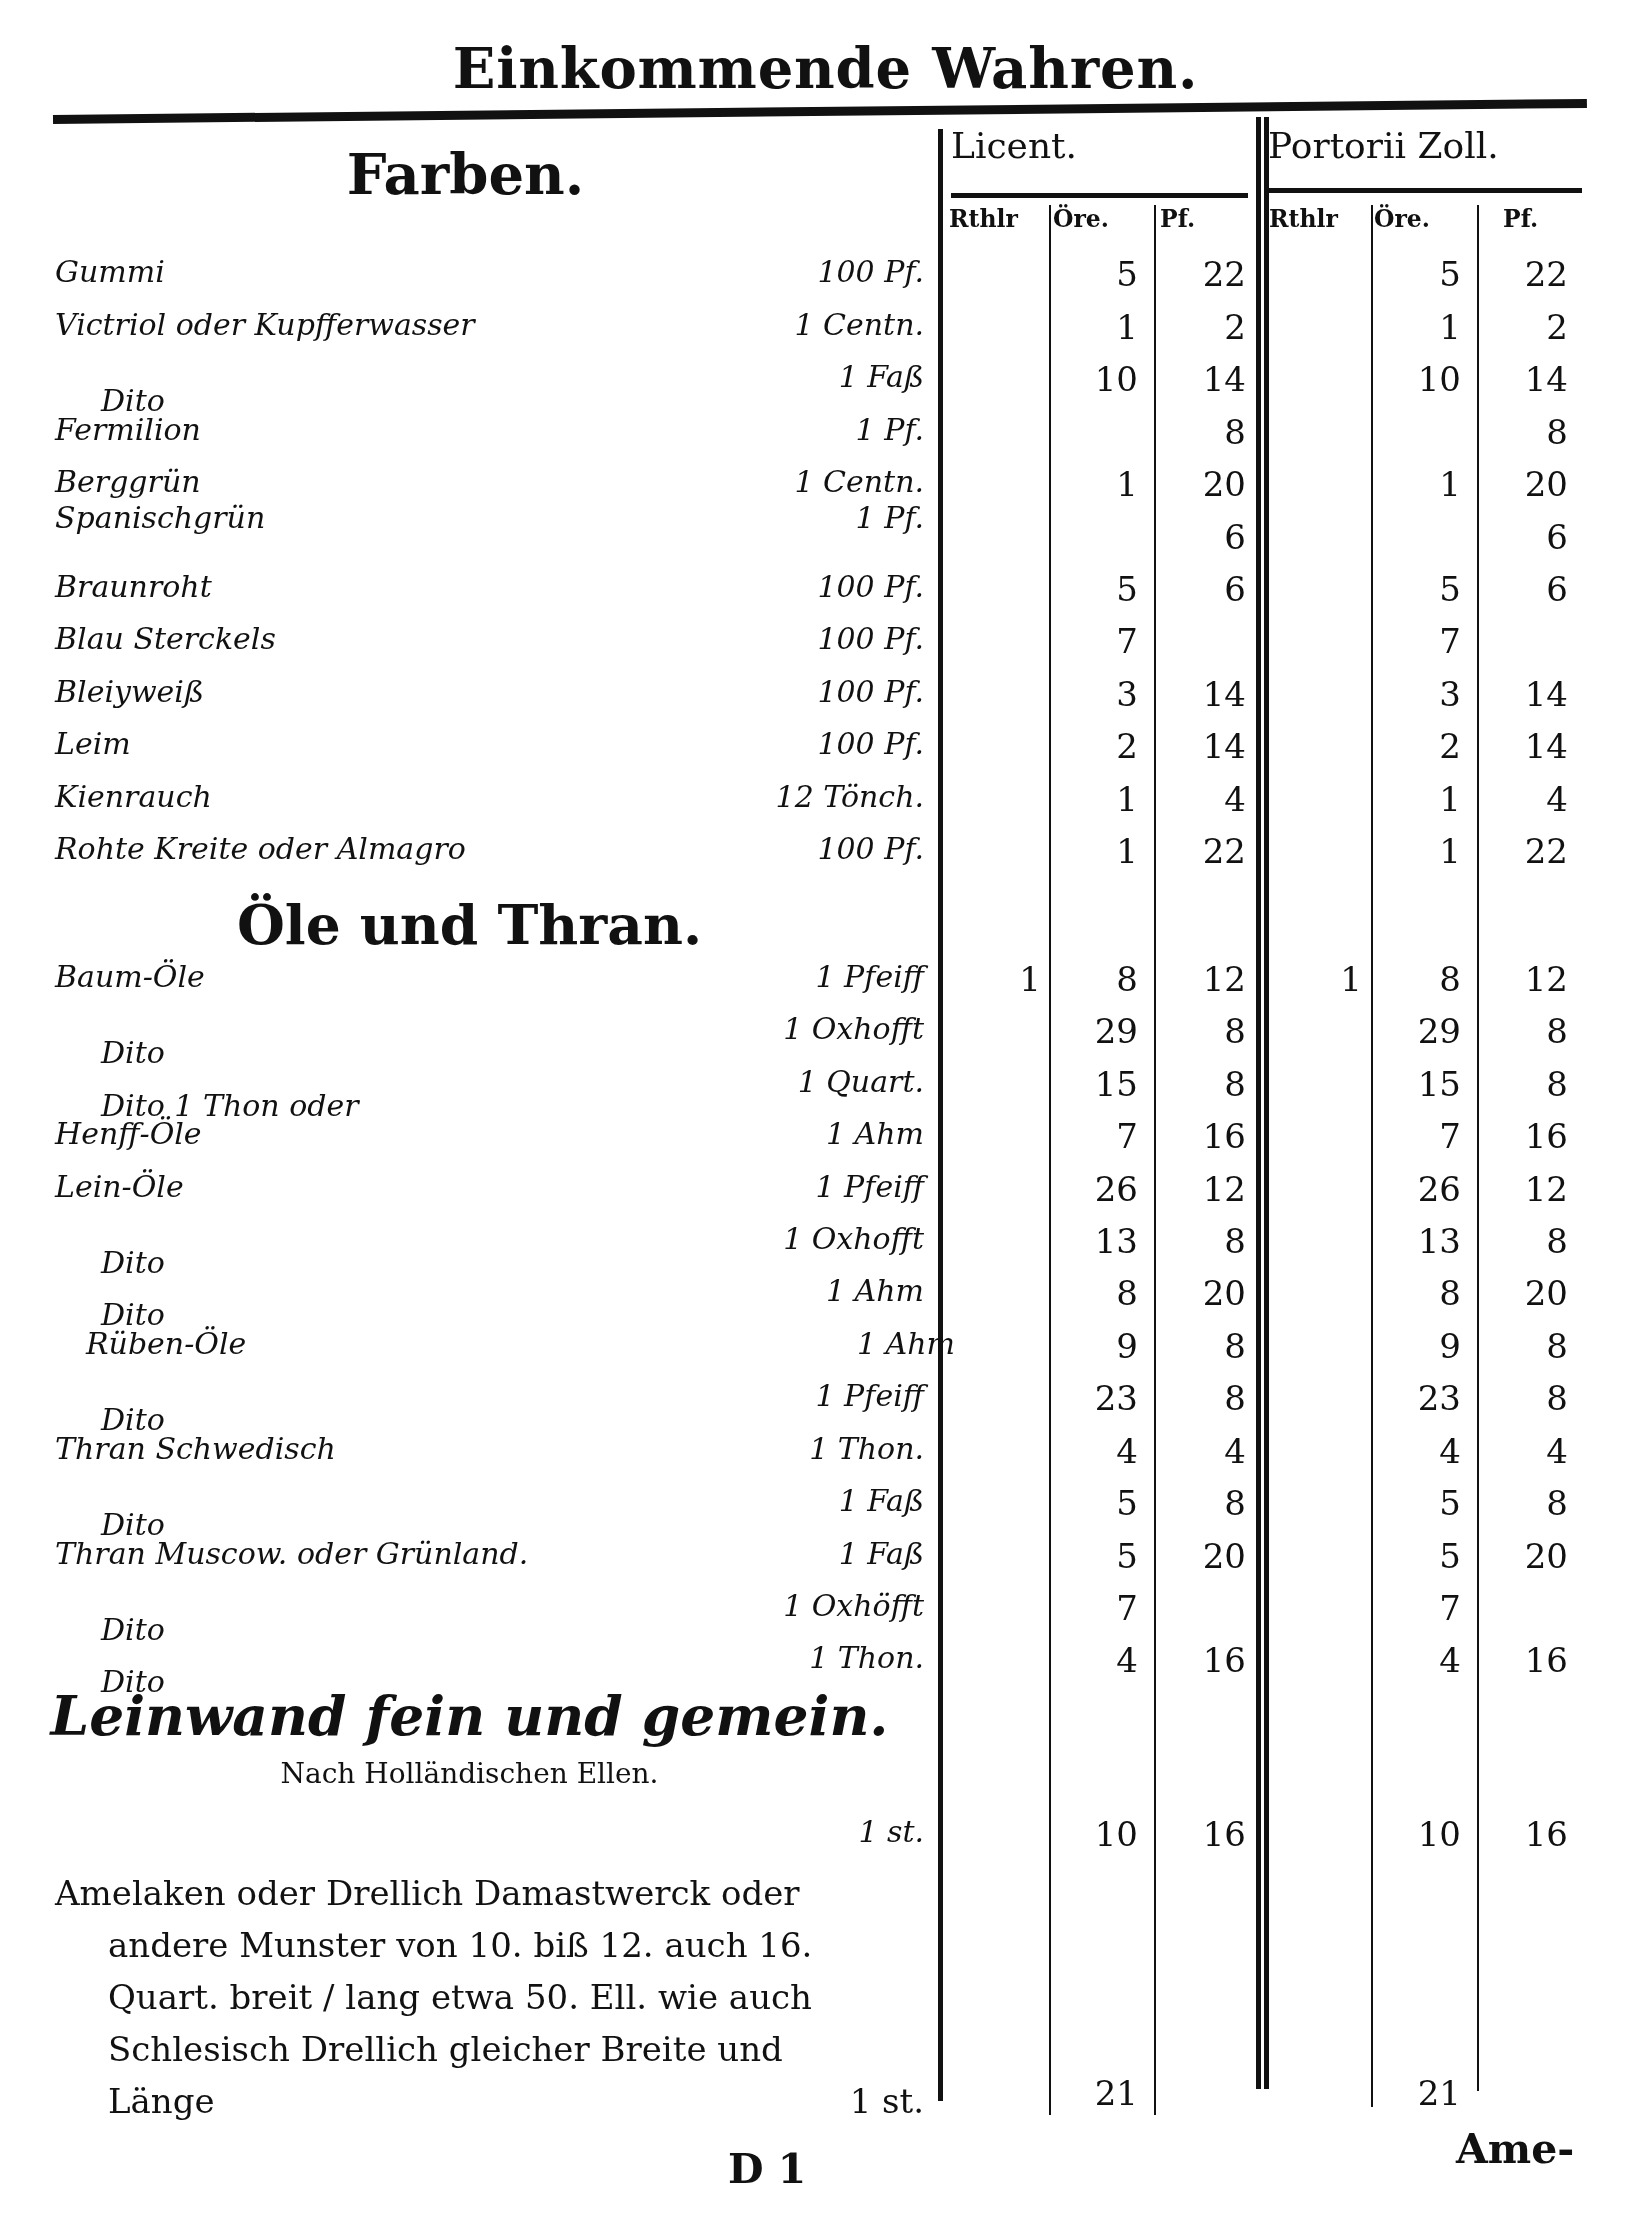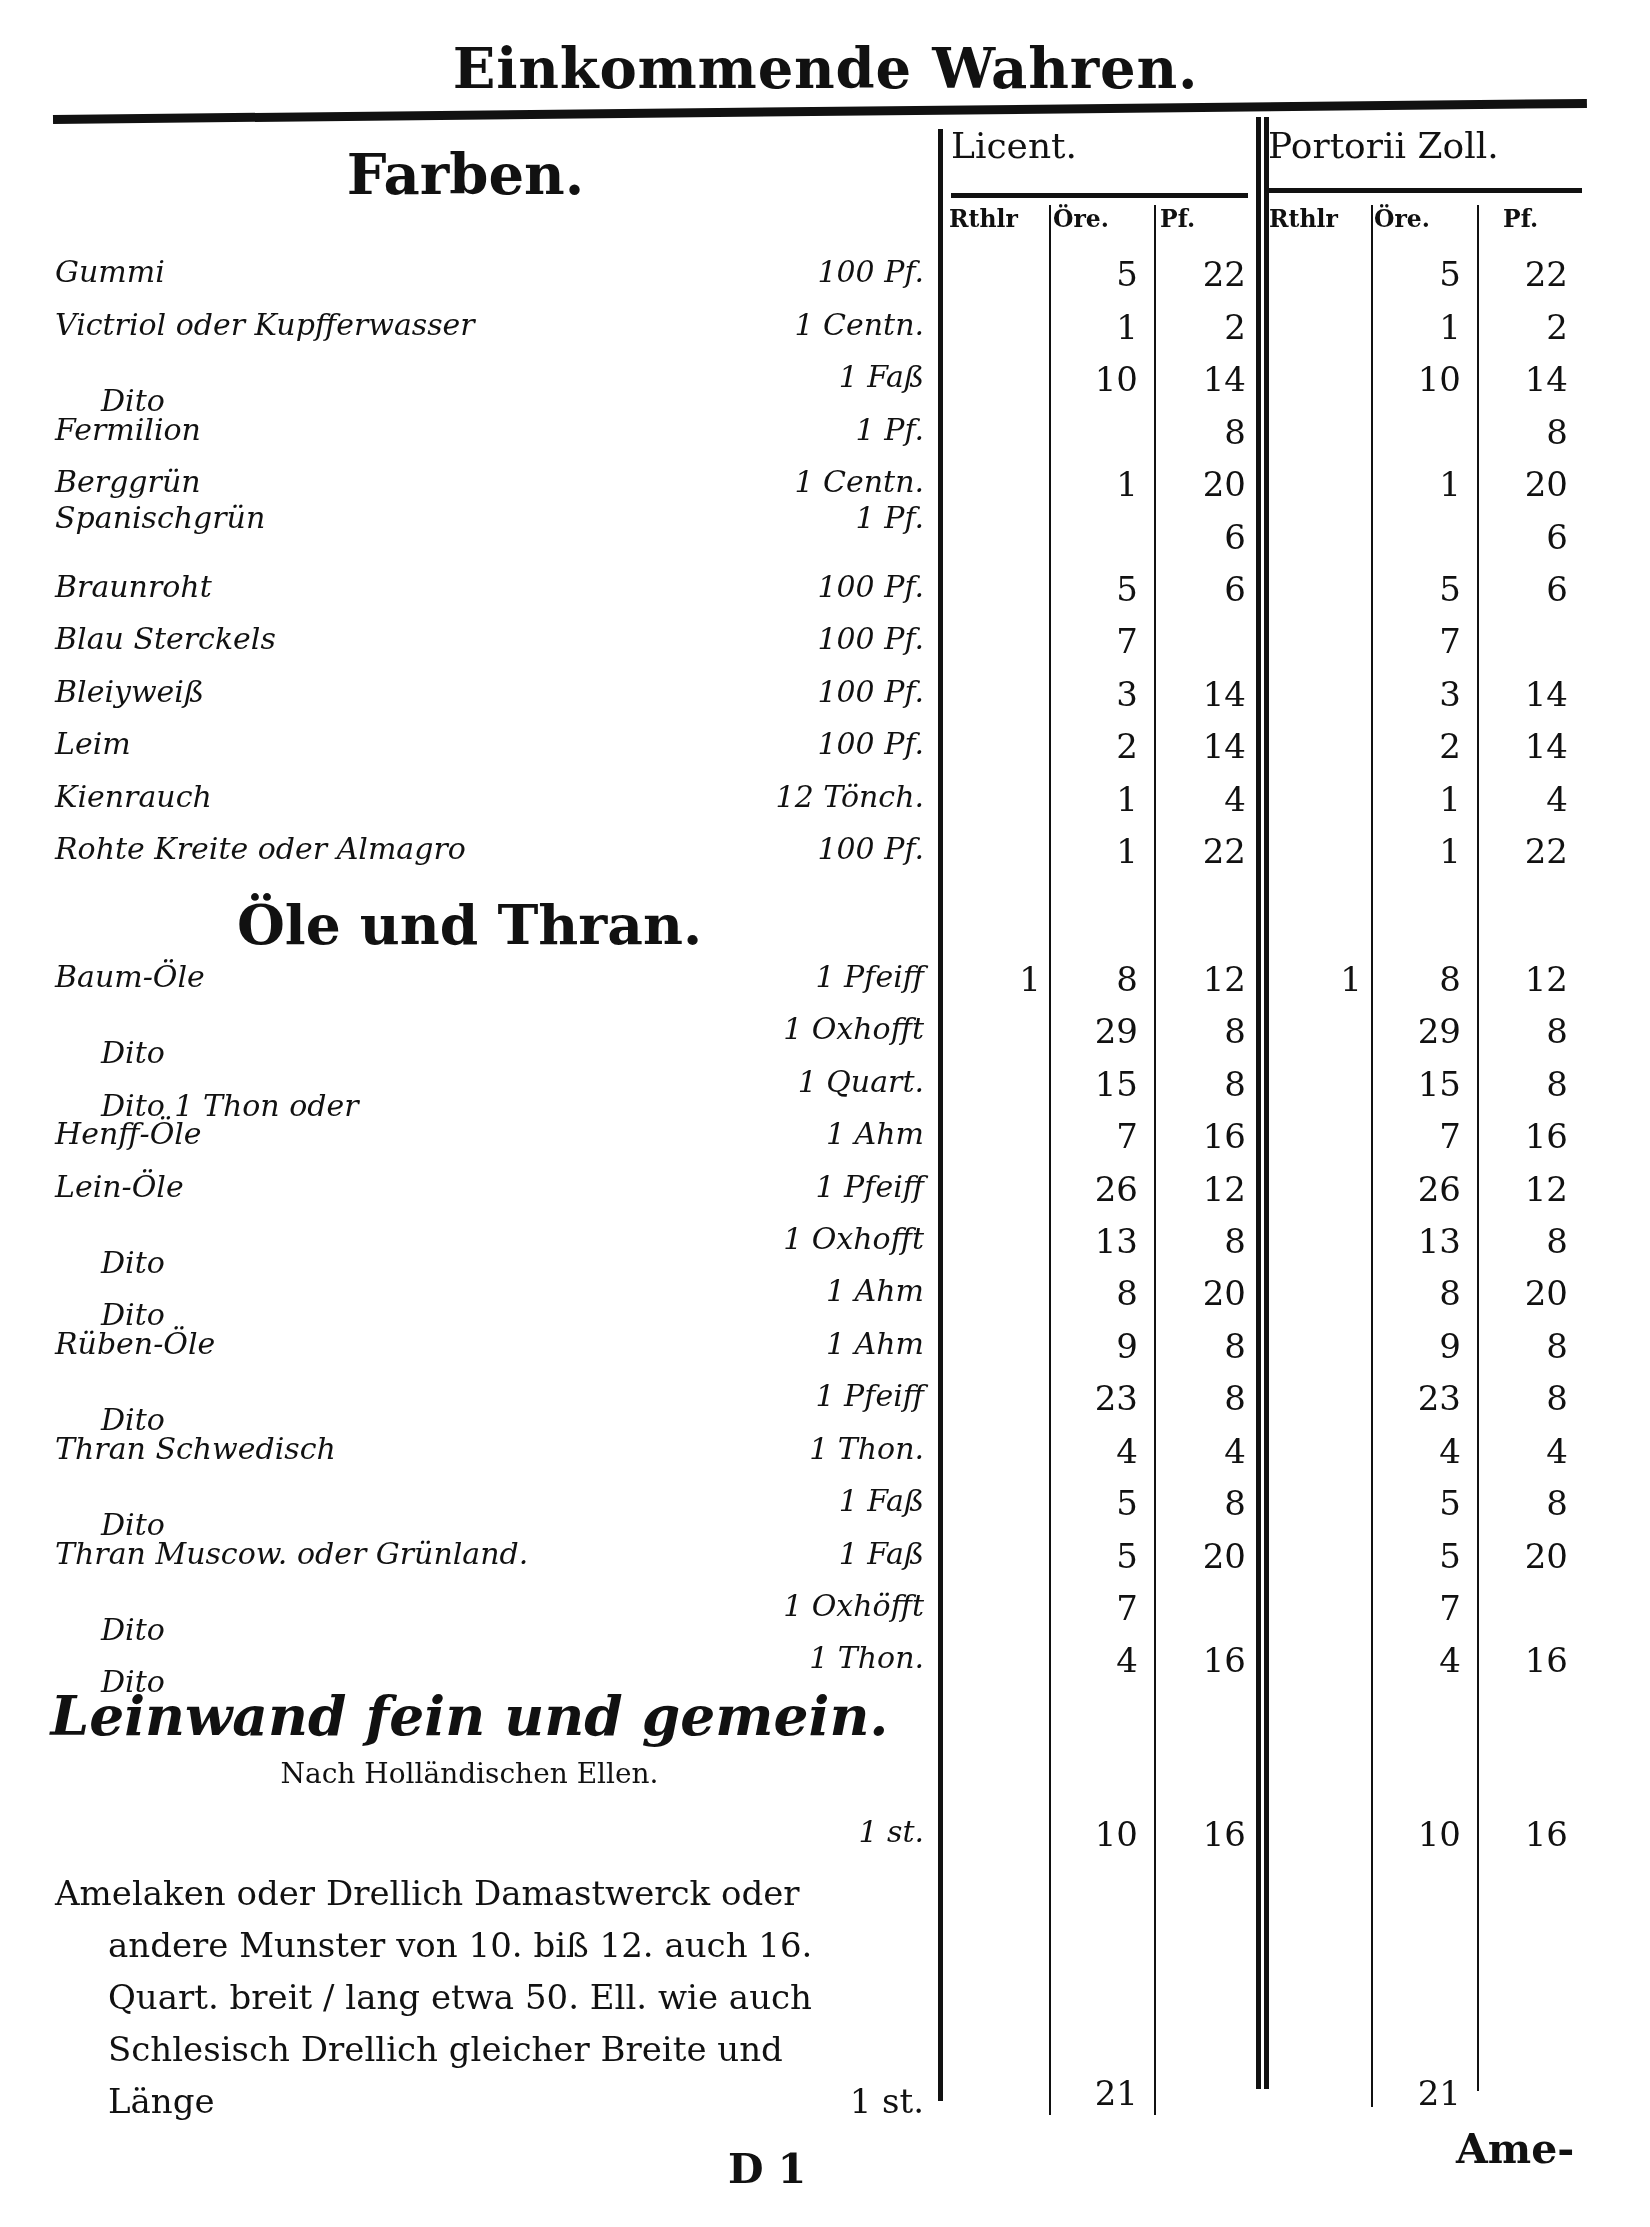--- a/index.html
+++ b/index.html
@@ -244,21 +244,21 @@
       <div class="row" style="top: 1273px; width: 869px;">
         <span class="name indent">Dito</span>
         <span class="unit-txt">1 Ahm</span>
       </div>
       <div class="num" style="left: 947px; width: 94px; top: 1273px;"></div>
       <div class="num" style="left: 1053px; width: 85px; top: 1273px;">8</div>
       <div class="num" style="left: 1158px; width: 88px; top: 1273px;">20</div>
       <div class="num" style="left: 1268px; width: 94px; top: 1273px;"></div>
       <div class="num" style="left: 1375px; width: 86px; top: 1273px;">8</div>
       <div class="num" style="left: 1482px; width: 86px; top: 1273px;">20</div>
-      <div class="row" style="top: 1326px; width: 869px;">
+      <div class="row" style="top: 1326px; width: 869px; margin-left: 31px;">
         <span class="name">Rüben-Öle</span>
         <span class="unit-txt">1 Ahm</span>
       </div>
       <div class="num" style="left: 947px; width: 94px; top: 1326px;"></div>
       <div class="num" style="left: 1053px; width: 85px; top: 1326px;">9</div>
       <div class="num" style="left: 1158px; width: 88px; top: 1326px;">8</div>
       <div class="num" style="left: 1268px; width: 94px; top: 1326px;"></div>
       <div class="num" style="left: 1375px; width: 86px; top: 1326px;">9</div>
       <div class="num" style="left: 1482px; width: 86px; top: 1326px;">8</div>
       <div class="row" style="top: 1378px; width: 869px;">

